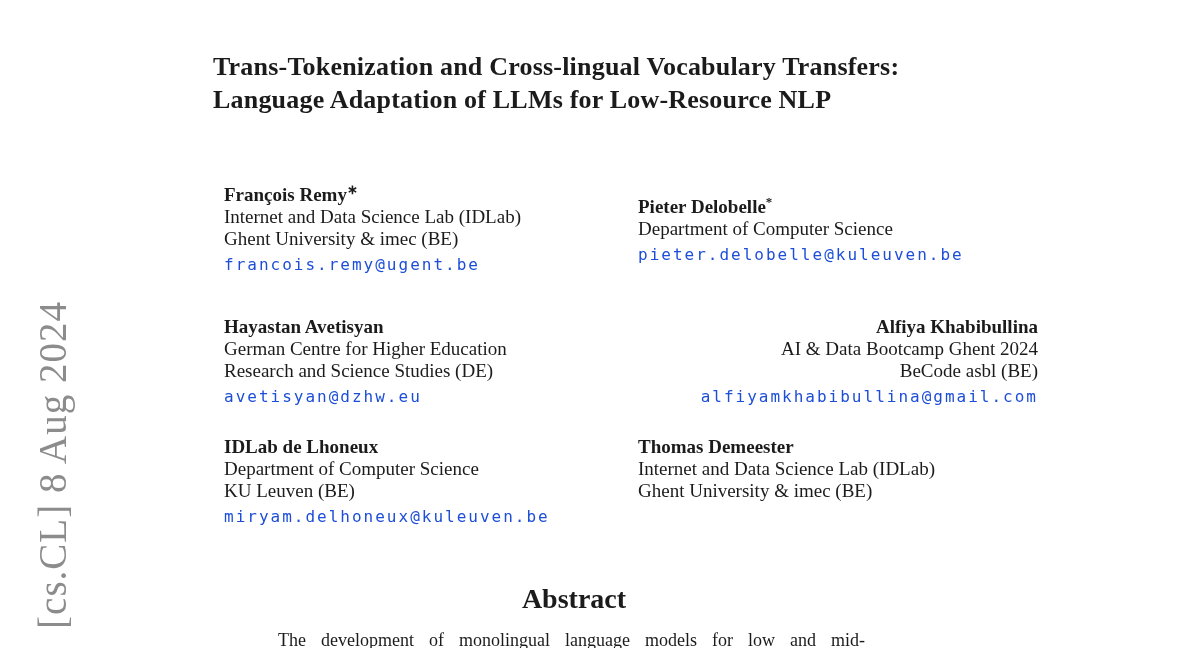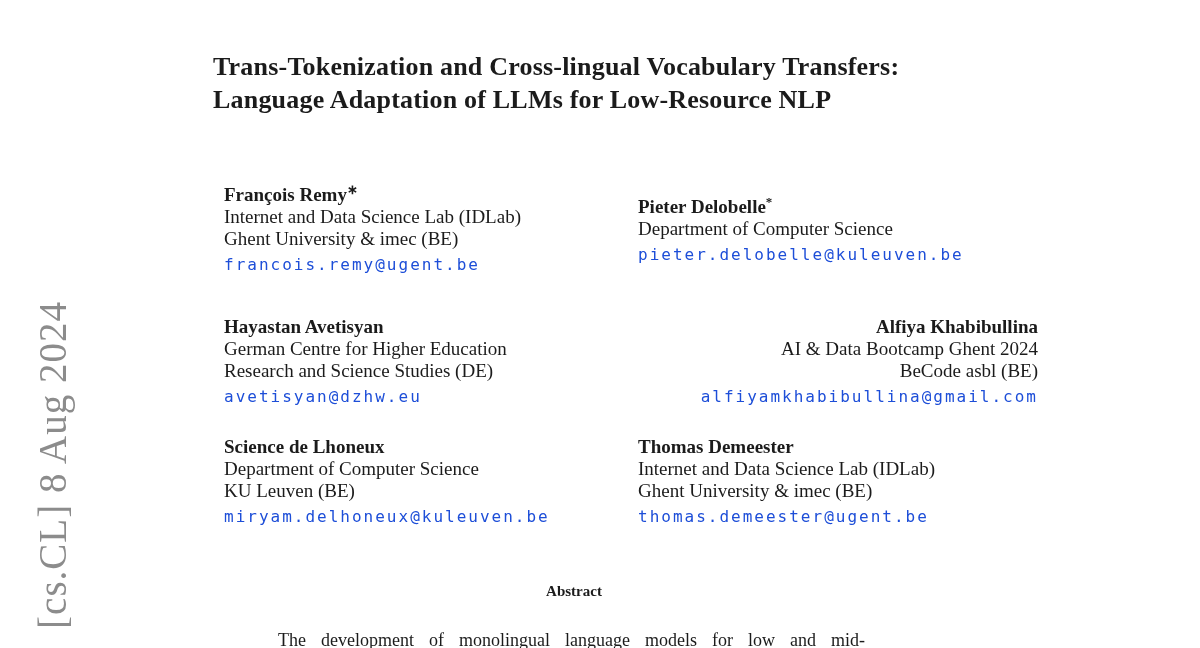--- a/index.html
+++ b/index.html
@@ -61,21 +61,21 @@
     margin-top: 4px;
     white-space: nowrap;
   }
   .abstract-heading {
     position: absolute;
     left: 0;
     top: 583px;
     width: 1148px;
     text-align: center;
     font-weight: bold;
-    font-size: 15px;
+    font-size: 28px;
   }
   .abstract-line {
     position: absolute;
     left: 278px;
     top: 630px;
     font-size: 18px;
     word-spacing: 10.5px;
     white-space: nowrap;
   }
 </style>
@@ -112,30 +112,29 @@
   </div>
 
   <div class="author-block pos-a3">
     <div class="author-name"><span>Alfiya Khabibullina</span><sup></sup></div>
     <div>AI &amp; Data Bootcamp Ghent 2024</div>
     <div>BeCode asbl (BE)</div>
     <div class="author-email">alfiyamkhabibullina@gmail.com</div>
   </div>
 
   <div class="author-block pos-a4">
-    <div class="author-name"><span>Science de Lhoneux</span><sup></sup></div>
+    <div class="author-name"><span>IDLab de Lhoneux</span><sup></sup></div>
     <div>Department of Computer Science</div>
     <div>KU Leuven (BE)</div>
     <div class="author-email">miryam.delhoneux@kuleuven.be</div>
   </div>
 
   <div class="author-block pos-a5">
     <div class="author-name"><span>Thomas Demeester</span><sup></sup></div>
     <div>Internet and Data Science Lab (IDLab)</div>
     <div>Ghent University &amp; imec (BE)</div>
-    <div class="author-email">thomas.demeester@ugent.be</div>
   </div>
 
   <div class="abstract-heading">Abstract</div>
 
   <div class="abstract-line">The development of monolingual language models for low and mid-</div>
 
 </div>
 
 </body></html>

